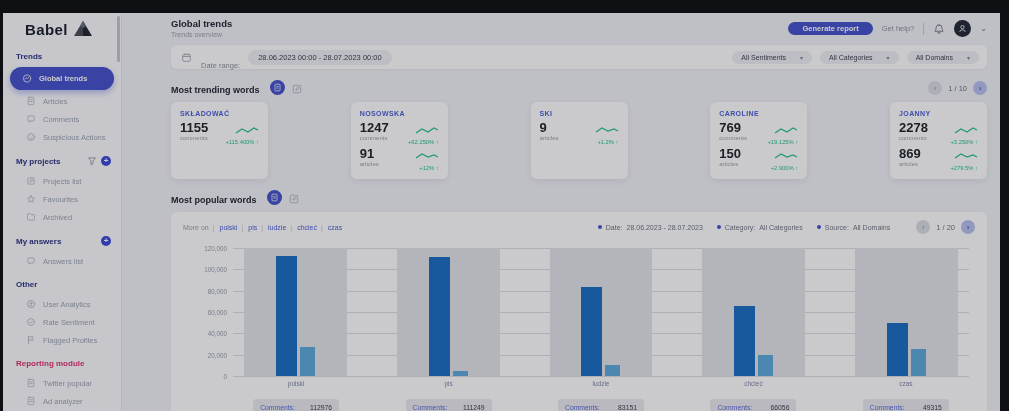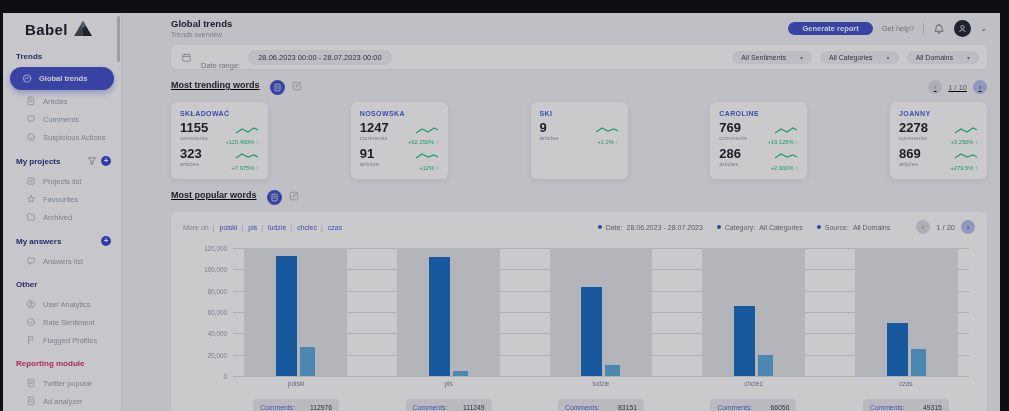--- a/index.html
+++ b/index.html
@@ -48,21 +48,21 @@
   .filterbar { margin-top:7px; background:#fff; border-radius:6px; height:24px;
     display:flex; align-items:center; padding:0 8px 0 10px; box-shadow:0 1px 3px rgba(30,35,60,.05); }
   .cal { width:11px; height:11px; stroke:#9aa0ac; fill:none; stroke-width:1.2; }
   .f-label { font-size:7.5px; color:#8a909d; margin:16px 8px 0 9px; }
   .f-value { font-size:7.5px; color:#3a3f4d; background:#eef0f4; border-radius:9px; padding:3px 10px; }
   .f-right { margin-left:auto; display:flex; gap:8px; }
   .dd { display:flex; align-items:center; gap:14px; font-size:7px; color:#3a3f4d;
     background:#eef0f4; border-radius:9px; padding:3px 9px; cursor:pointer; }
   .dd .dda { font-size:6px; color:#7d8494; }
 
-  .section-head { display:flex; align-items:flex-start; gap:6px; margin:11px 0 7px;text-decoration:underline; }
+  .section-head { display:flex; align-items:flex-end; gap:6px; margin:11px 0 7px; }
   .section-title { font-size:9px; font-weight:bold; color:#242835; margin-right:4px; }
   .circle-ic { width:15px; height:15px; border-radius:50%; background:#4553cb; display:flex;
     align-items:center; justify-content:center; cursor:pointer; }
   .circle-ic svg { width:9px; height:9px; stroke:#fff; fill:none; stroke-width:1.3; }
   .edit-ic { width:12px; height:12px; stroke:#a7aeb9; fill:none; stroke-width:1.1; cursor:pointer; }
   .pager { margin-left:auto; display:flex; align-items:center; gap:6px; font-size:7.5px; color:#6b7280; }
   .pg-btn { width:14px; height:14px; border-radius:50%; display:flex; align-items:center;
     justify-content:center; font-size:8px; cursor:pointer; }
   .pg-prev { background:#dadde4; color:#8b90a0; }
   .pg-next { background:#b7c0ee; color:#3443ae; }
@@ -363,30 +363,20 @@
         <div class="stat">
           <div>
               <div class="num">1155</div>
                <div class="lab">comments</div>
             </div>
           <div class="spk"><svg>
                 <polyline points="1,7 7,3 13,6 19,2 23,4"></polyline>
               </svg>
                <div class="pct">+115.400% ↑</div></div>
         </div>
-        <div class="stat">
-          <div>
-              <div class="num">323</div>
-               <div class="lab">articles</div>
-            </div>
-          <div class="spk"><svg>
-                <polyline points="1,6 7,2 13,5 19,3 23,5"></polyline>
-              </svg>
-               <div class="pct">+7.975% ↑</div></div>
-        </div>
       </div>
 
       <div class="card">
         <div class="card-word">NOSOWSKA</div>
         <div class="stat">
           <div>
               <div class="num">1247</div>
                <div class="lab">comments</div>
             </div>
           <div class="spk"><svg>
@@ -427,21 +417,21 @@
               <div class="num">769</div>
                <div class="lab">comments</div>
             </div>
           <div class="spk"><svg>
                 <polyline points="1,7 7,3 13,6 19,2 23,4"></polyline>
               </svg>
                <div class="pct">+19.125% ↑</div></div>
         </div>
         <div class="stat">
           <div>
-              <div class="num">286</div>
+              <div class="num">150</div>
                <div class="lab">articles</div>
             </div>
           <div class="spk"><svg>
                 <polyline points="1,6 7,2 13,5 19,3 23,5"></polyline>
               </svg>
                <div class="pct">+2.900% ↑</div></div>
         </div>
       </div>
 
       <div class="card">

